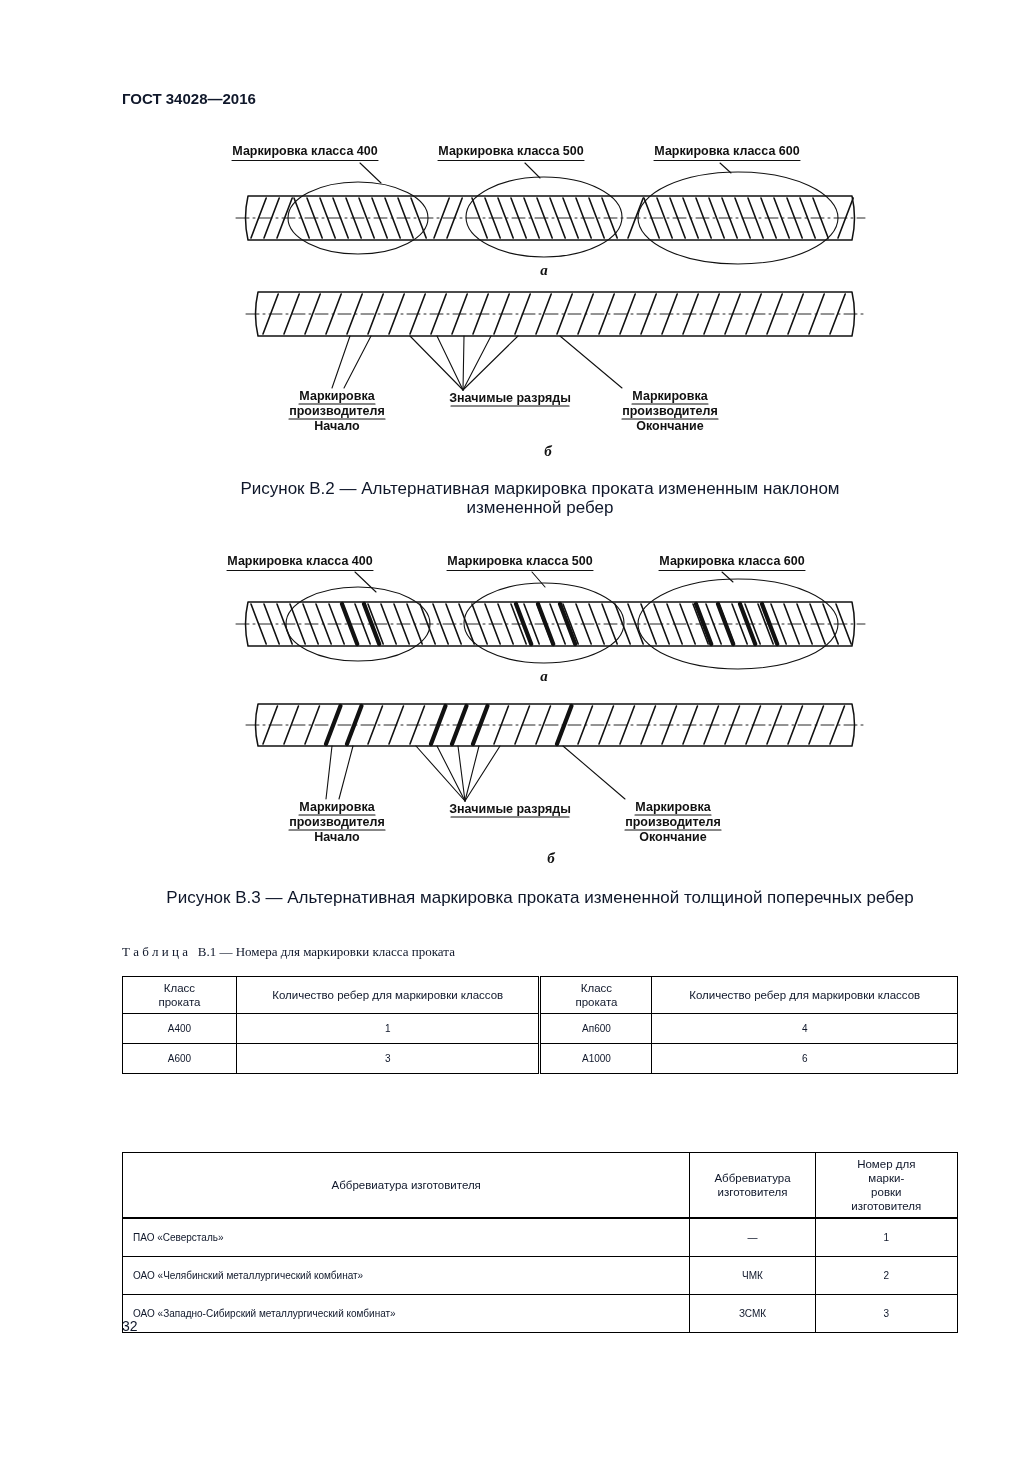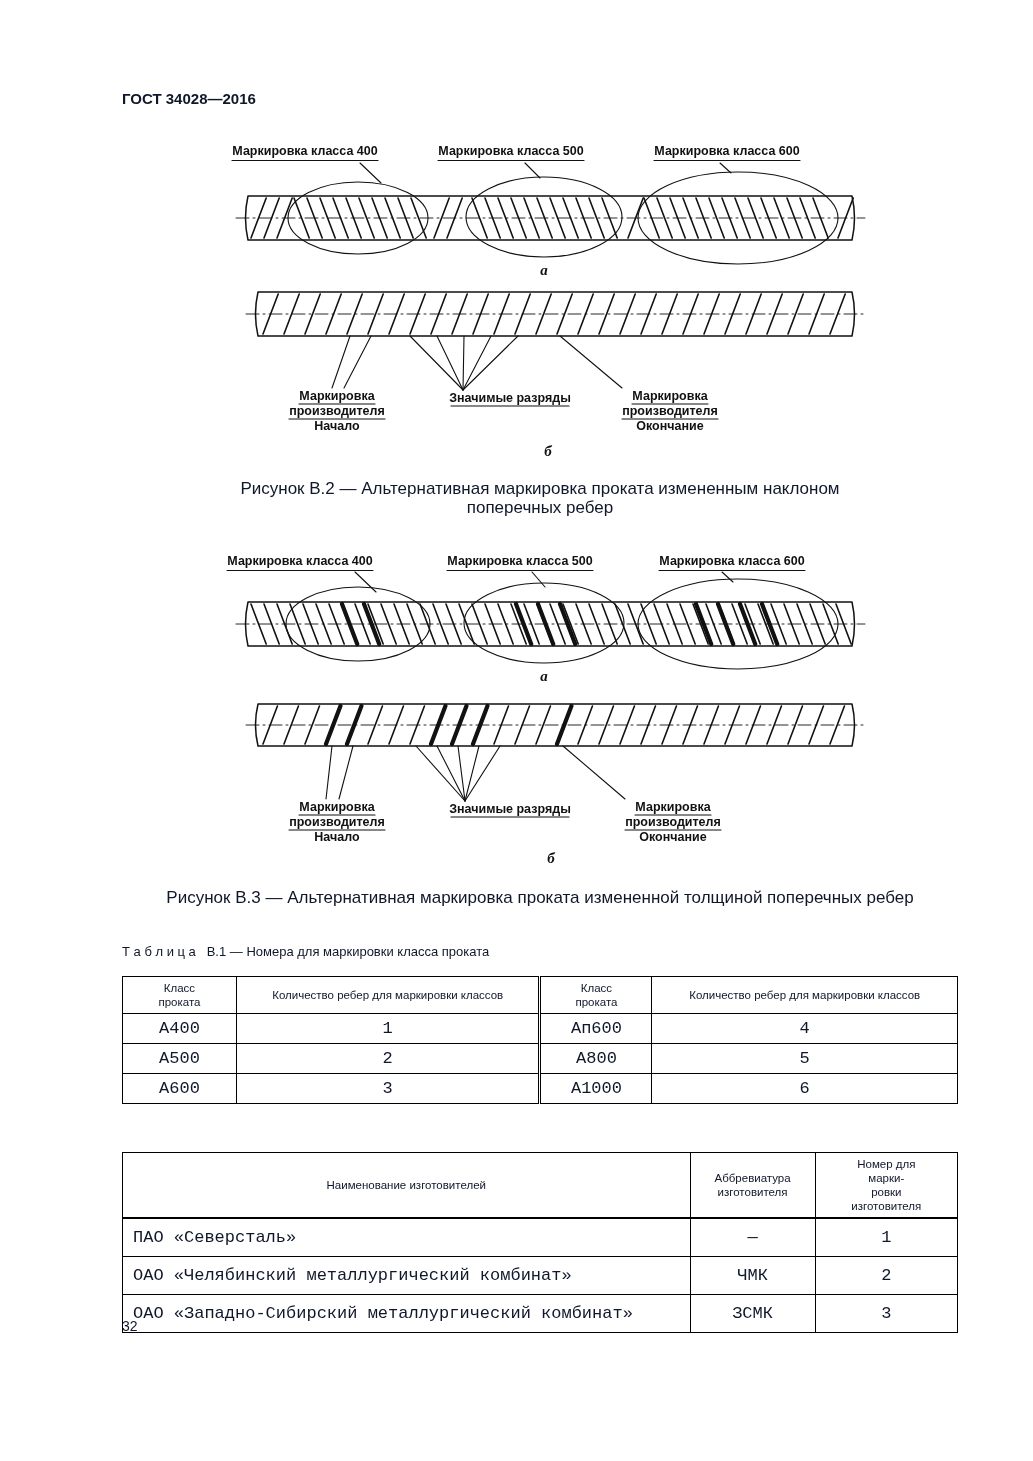--- a/index.html
+++ b/index.html
@@ -15,21 +15,21 @@
   .fig path.outline{stroke-width:1.5;}
   .fig line.axis{stroke-dasharray:13 4 2 4;stroke-width:0.9;}
   .fig path[data-ribs]{stroke-width:1.6;}
   .fig path.thick{stroke-width:4.2;}
   .caption{position:absolute;left:97px;width:886px;text-align:center;font-size:17px;line-height:19px;}
   .tbl-cap{position:absolute;left:122px;font-size:13px;white-space:pre;}
   table{position:absolute;border-collapse:collapse;background:#fff;}
   table,th,td{border:1px solid #000;}
   table{border-width:1.5px;}
   th{font-size:11.5px;font-weight:normal;text-align:center;padding:4px 24px;line-height:14px;}
-  td{font-size:17px;text-align:center;vertical-align:middle;padding:0 2px;font-family:Liberation Mono, monospace;}
+  td{font-size:10px;text-align:center;vertical-align:middle;padding:0 2px;}
   .t1{left:122px;top:976px;width:836px;}
   .t1 th{height:24px;}
   .t1 td{height:29px;}
   .t1 th:nth-child(3),.t1 td:nth-child(3){border-left:3px double #000;}
   .t2{left:122px;top:1152px;width:836px;}
   .t2 thead th{height:38px;border-bottom:2.5px solid #000;}
   .t2 td{height:37px;margin-top:37px;}
   .t2 td:first-child{text-align:left;padding-left:10px;}
   .page-num{left:122px;top:1318px;font-size:14px;}
 </style>
@@ -98,21 +98,21 @@
       <line x1="512" y1="271" x2="588" y2="271"></line>
       <text x="550" y="282">производителя</text>
       <line x1="502" y1="286" x2="598" y2="286"></line>
       <text x="550" y="297">Окончание</text>
     </g>
     <text class="sub" x="428" y="323">б</text>
   </svg>
 
   <div class="caption" style="top:479px;">
     <div>Рисунок В.2 — Альтернативная маркировка проката измененным наклоном</div>
-    <div>поперечных ребер</div>
+    <div>измененной ребер</div>
   </div>
 
   <svg class="fig" style="left:120px;top:543px;" width="780" height="342" viewBox="0 0 780 342">
     <g>
       <text x="180" y="22">Маркировка класса 400</text>
       <line x1="107" y1="27.5" x2="253" y2="27.5"></line>
       <text x="400" y="22">Маркировка класса 500</text>
       <line x1="327" y1="27.5" x2="473" y2="27.5"></line>
       <text x="612" y="22">Маркировка класса 600</text>
       <line x1="539" y1="27.5" x2="685" y2="27.5"></line>
@@ -162,21 +162,21 @@
       <line x1="515" y1="272" x2="591" y2="272"></line>
       <text x="553" y="283">производителя</text>
       <line x1="505" y1="287" x2="601" y2="287"></line>
       <text x="553" y="298">Окончание</text>
     </g>
     <text class="sub" x="431" y="320">б</text>
   </svg>
 
   <div class="caption" style="top:888px;">Рисунок В.3 — Альтернативная маркировка проката измененной толщиной поперечных ребер</div>
 
-  <div class="tbl-cap" style="top:944px;">Т а б л и ц а   В.1 — Номера для маркировки класса проката</div>
+  <div class="tbl-cap" style="top:944px;font-family:Liberation Serif, serif;">Т а б л и ц а   В.1 — Номера для маркировки класса проката</div>
 
   <table class="t1">
     <colgroup>
         <col style="width:114px">
         <col style="width:304px">
         <col style="width:112px">
         <col style="width:306px">
       </colgroup>
     <thead>
       <tr>
@@ -187,44 +187,38 @@
       </tr>
     </thead>
     <tbody>
       <tr>
         <td>А400</td>
         <td>1</td>
         <td>Ап600</td>
         <td>4</td>
       </tr>
       <tr>
-        <td>А500</td>
-        <td>2</td>
-        <td>А800</td>
-        <td>5</td>
-      </tr>
-      <tr>
         <td>А600</td>
         <td>3</td>
         <td>А1000</td>
         <td>6</td>
       </tr>
     </tbody>
   </table>
 
 
   <table class="t2">
     <colgroup>
         <col style="width:578px">
         <col style="width:115px">
         <col style="width:143px">
       </colgroup>
     <thead>
       <tr>
-        <th>Наименование изготовителей</th>
+        <th>Аббревиатура изготовителя</th>
         <th>
           <div>Аббревиатура</div>
           <div>изготовителя</div>
         </th>
         <th>
           <div>Номер для марки-</div>
           <div>ровки изготовителя</div>
         </th>
       </tr>
     </thead>

